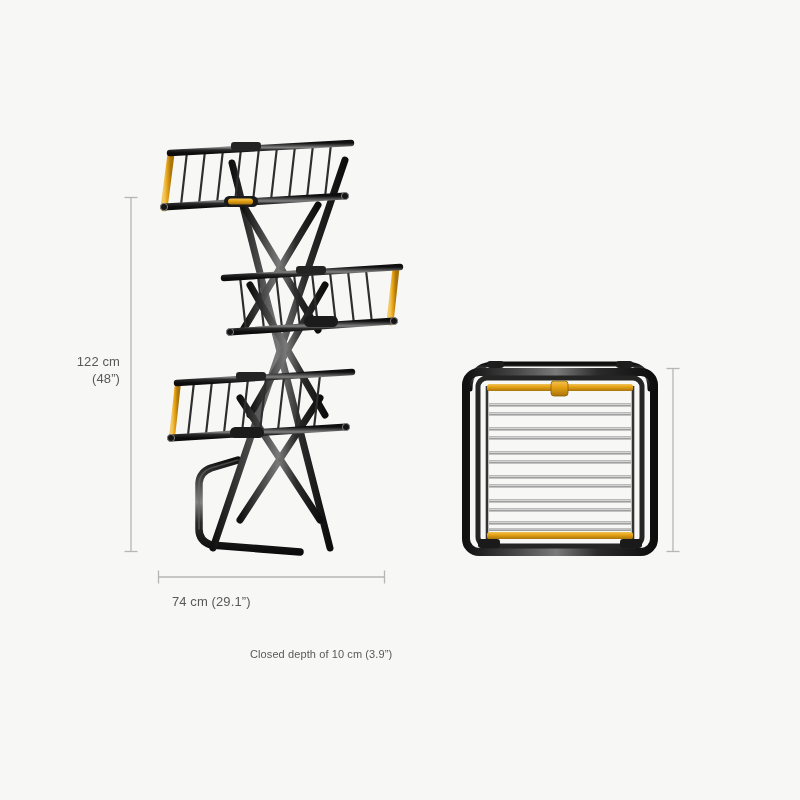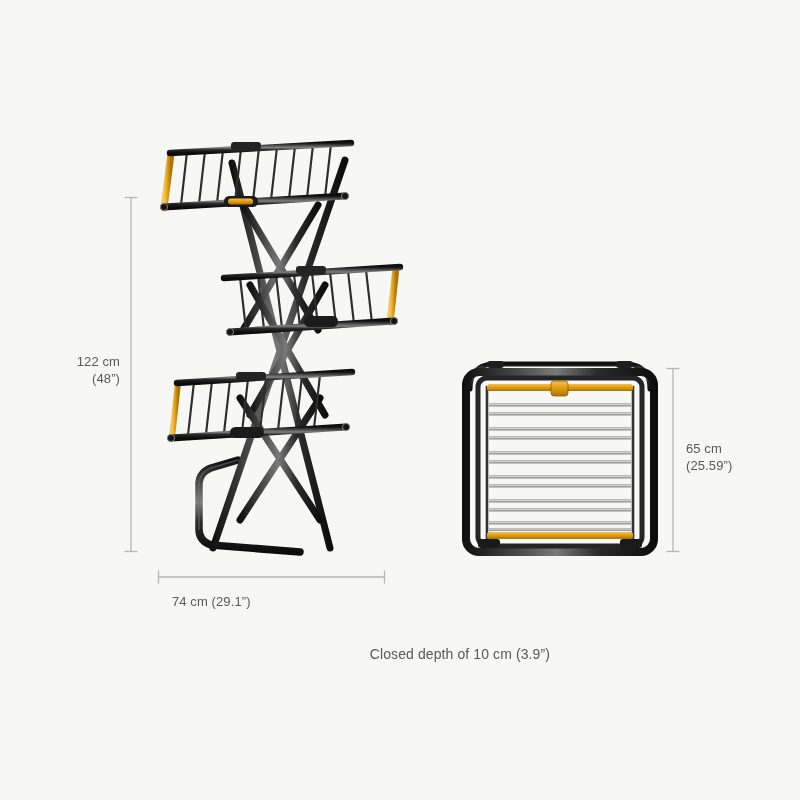--- a/index.html
+++ b/index.html
@@ -43,22 +43,22 @@
   #label-width {
     left: 172px;
     top: 593px;
     width: 200px;
     text-align: left;
   }
   #label-caption {
     left: 250px;
     top: 646px;
     width: 300px;
-    text-align: right;
-    font-size: 14px;
+    text-align: left;
+    font-size: 11px;
   }
   svg { display: block; }
 </style>
 </head>
 <body>
 
 <div id="stage">
 
   <svg width="800" height="800" viewBox="0 0 800 800">
     <defs>
@@ -244,19 +244,17 @@
       </g>
 
       <rect x="478" y="539" width="22" height="9" rx="3" fill="#1a1a1a"></rect>
       <rect x="620" y="539" width="22" height="9" rx="3" fill="#1a1a1a"></rect>
     </g>
   </svg>
 
   <div class="dim-label" id="label-height">122 cm
 (48”)</div>
 
-  <div class="dim-label" id="label-depth">65 cm
-(25.59”)</div>
 
   <div class="dim-label" id="label-width">74 cm (29.1”)</div>
 
   <div class="dim-label" id="label-caption">Closed depth of 10 cm (3.9”)</div>
 </div>
 
 </body></html>

